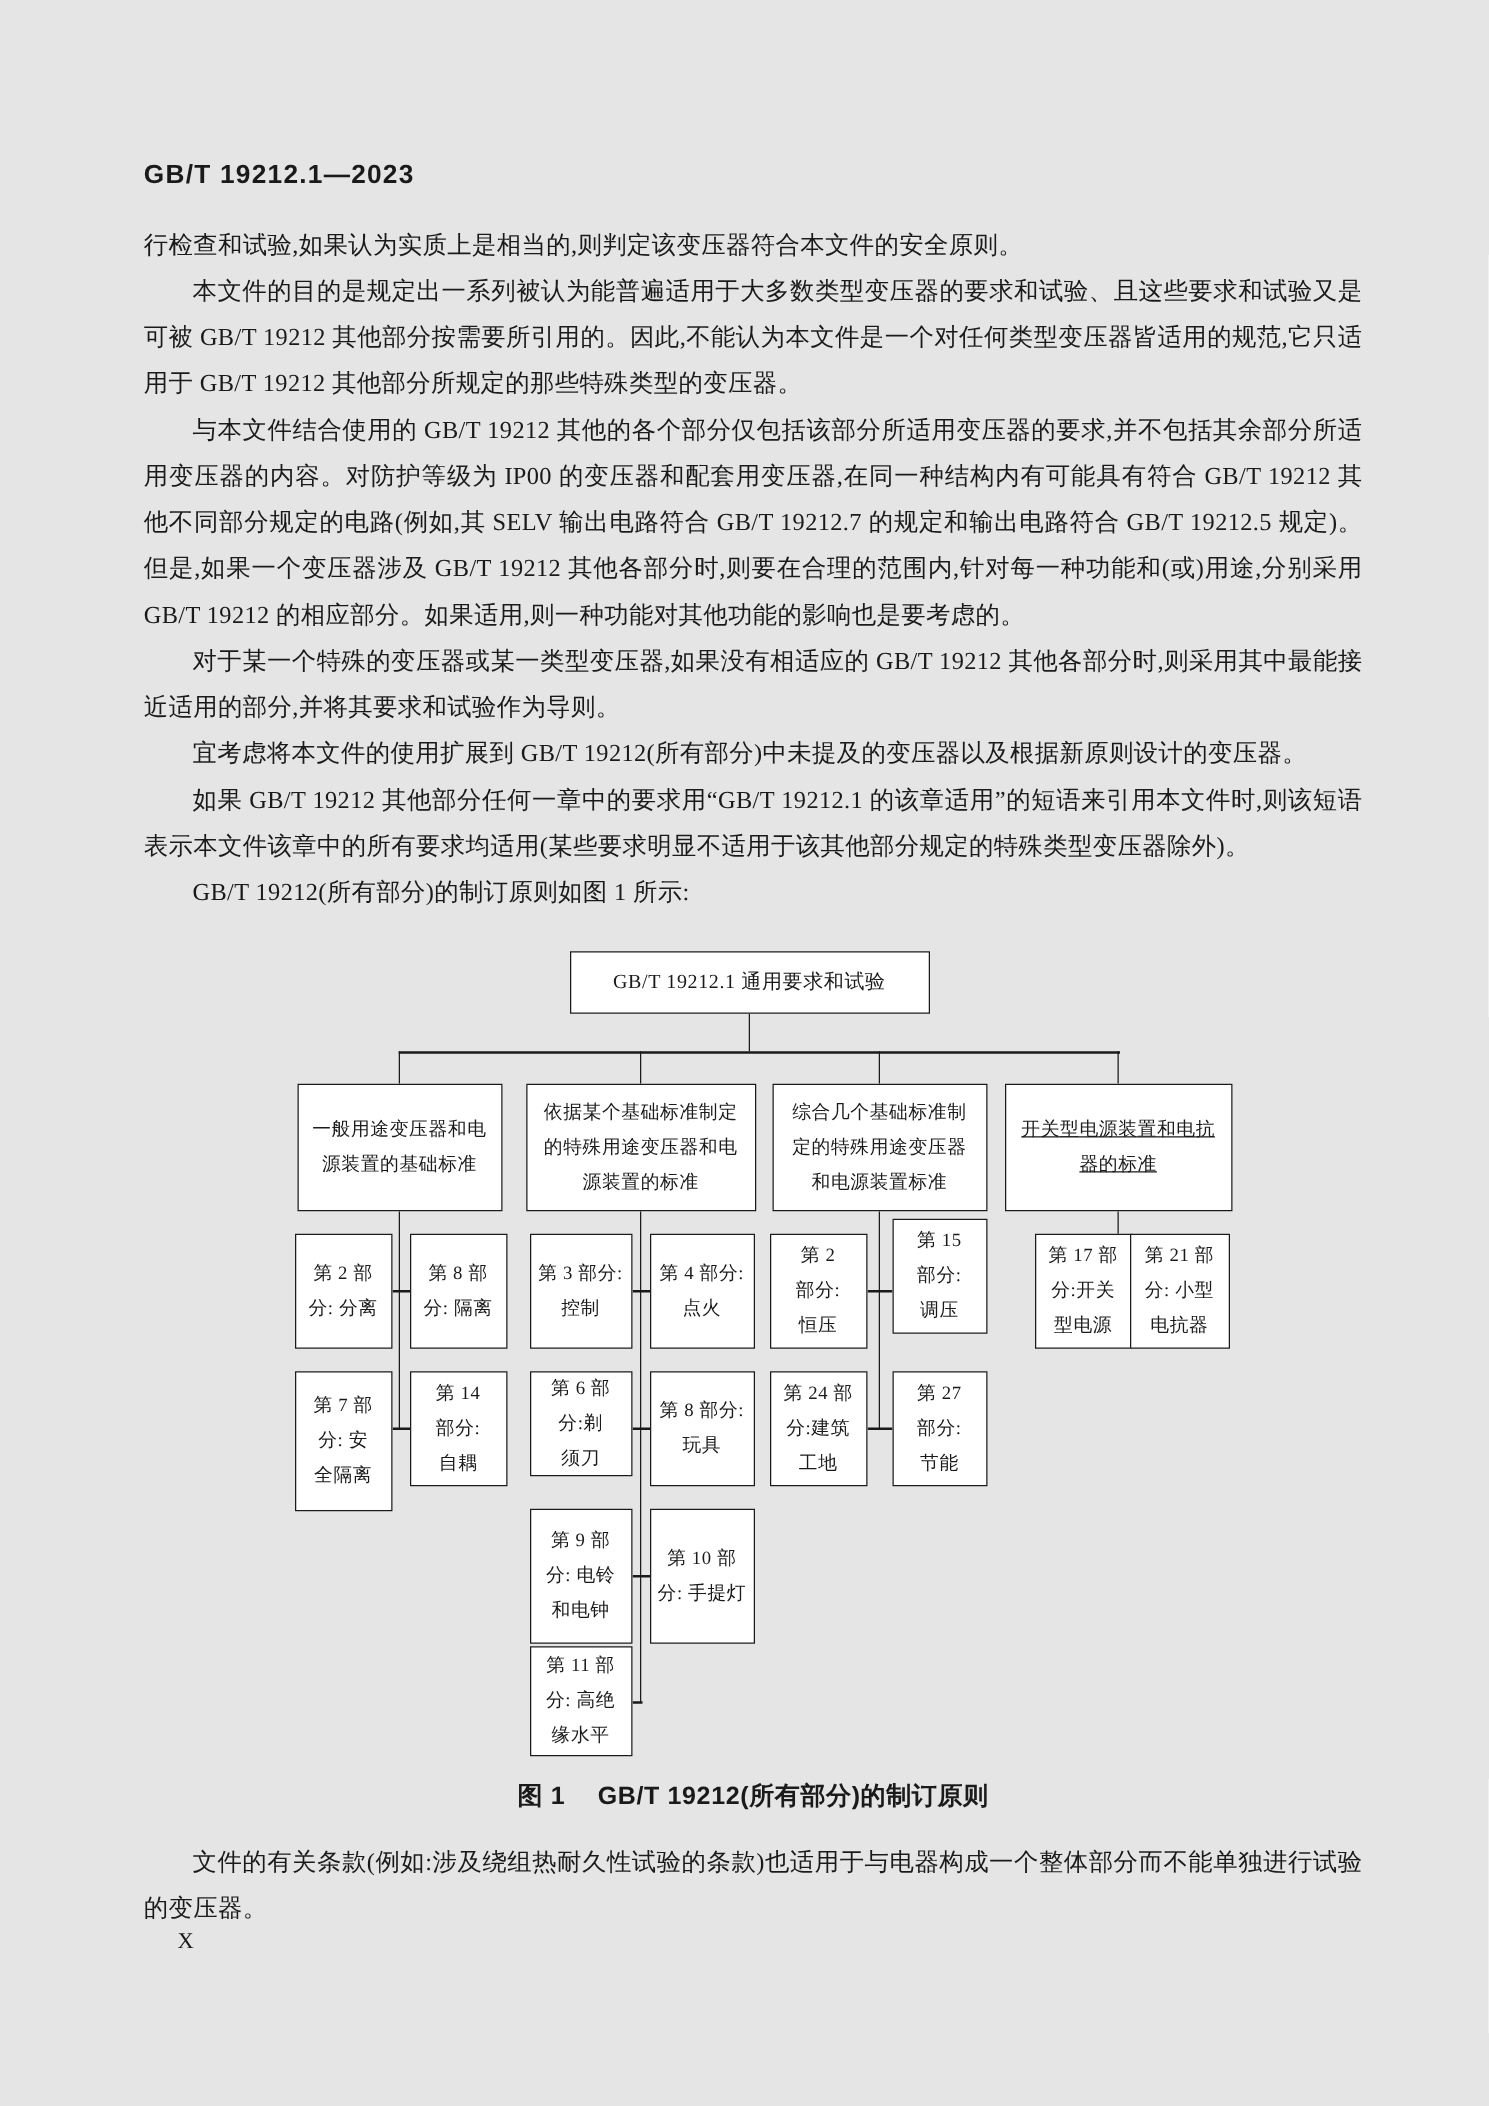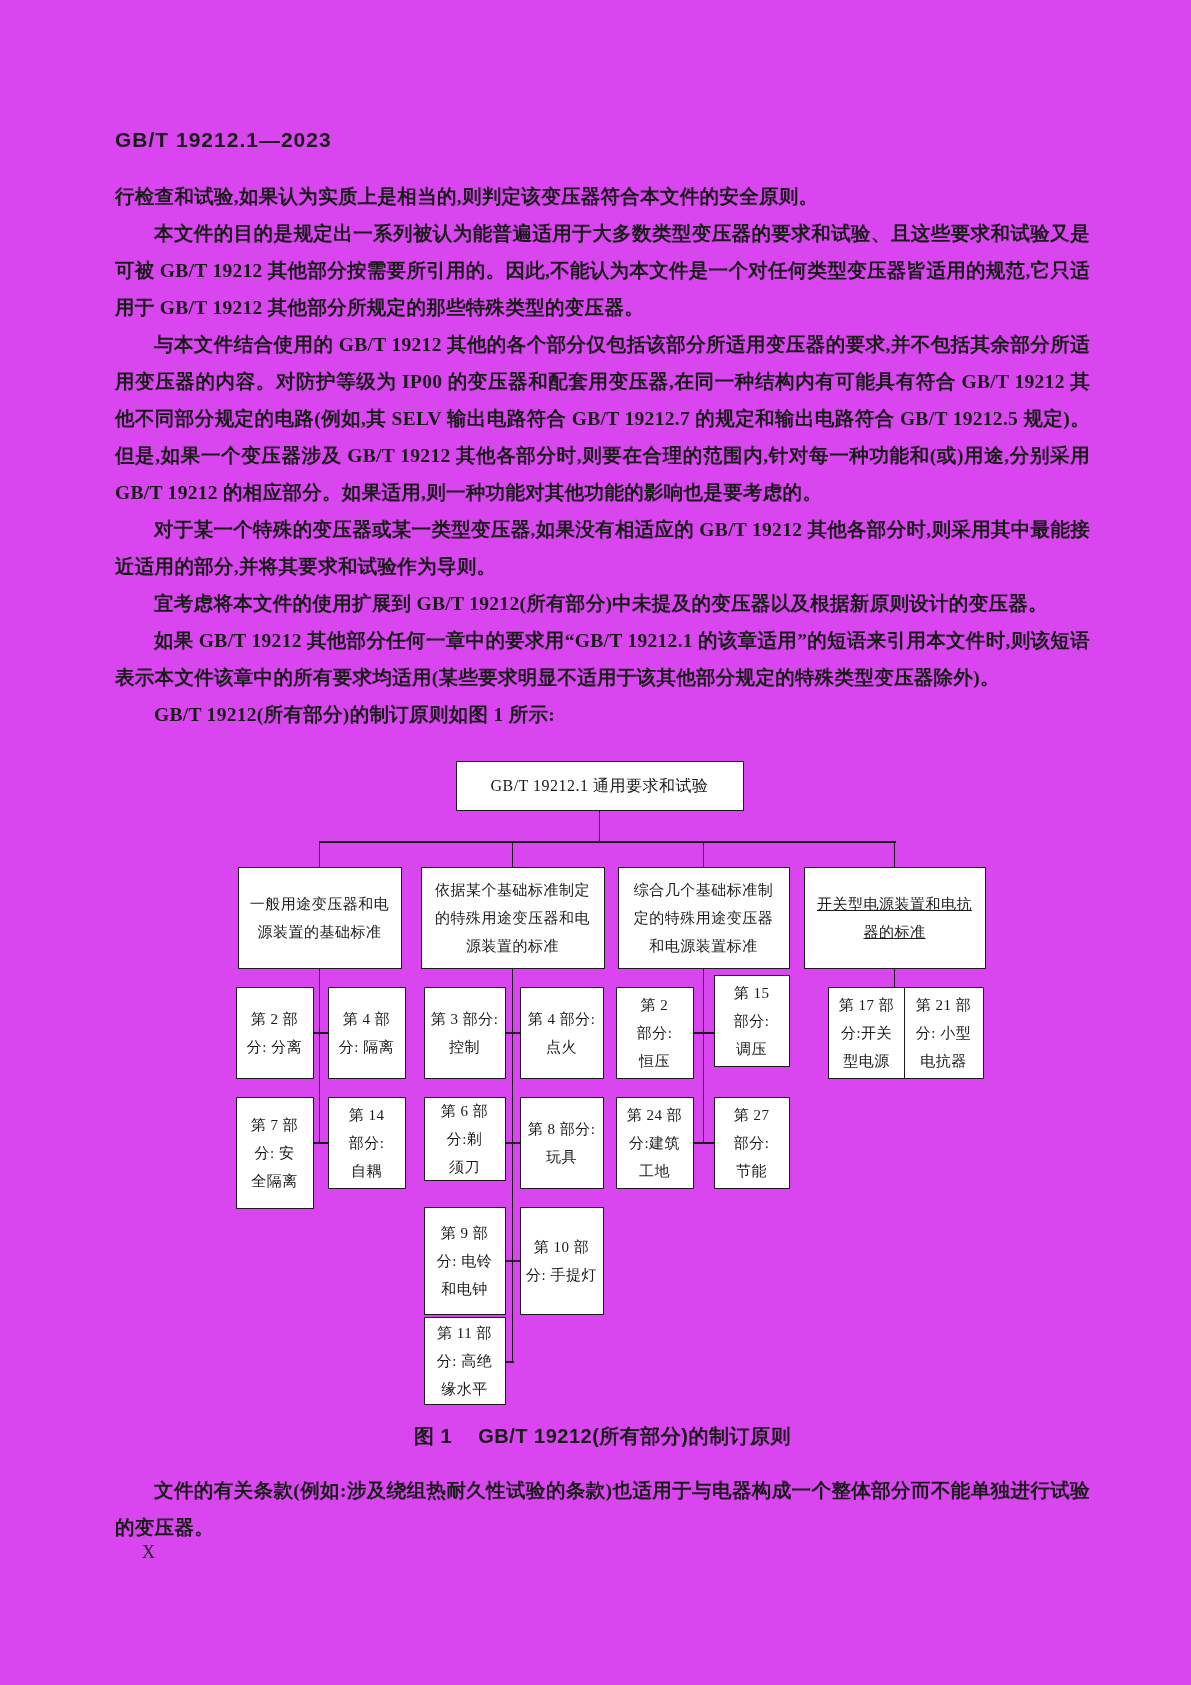--- a/index.html
+++ b/index.html
@@ -1,19 +1,19 @@
 <!DOCTYPE html>
 <html><head>
 <meta charset="utf-8">
 <style>
   html,body{margin:0;padding:0;background:#ffffff;}
   .page{
     position:relative;
     width:1191px;height:1685px;
-    background:#d946ef;
+    background:#e5e5e5;
     font-family:"Liberation Serif","DejaVu Serif",serif;
     color:#1a1a1a;
     overflow:hidden;
   }
   .content{
     position:absolute;
     left:115px;top:128px;
     width:975px;
   }
   .doc-header{
@@ -24,21 +24,20 @@
     margin-bottom:26px;
   }
   .para{
     margin:0;
     font-size:19.5px;
     line-height:37px;
     text-align:justify;
     text-align-last:left;
     text-indent:2em;
     letter-spacing:0.3px;
-    font-weight:bold;
   }
   .para.noindent{text-indent:0;}
   
   .figure{margin-top:22px;}
   .canvas{
     position:relative;
     width:770px;height:652px;
     margin:0 auto;
   }
   .fb{
@@ -124,21 +123,21 @@
 的特殊用途变压器和电
 源装置的标准</div>
         <div class="fb" style="left:400px;top:112px;width:172px;height:102px;">综合几个基础标准制
 定的特殊用途变压器
 和电源装置标准</div>
         <div class="fb" style="left:586px;top:112px;width:182px;height:102px;text-decoration:underline;">开关型电源装置和电抗
 器的标准</div>
 
         <div class="fb" style="left:18px;top:232px;width:78px;height:92px;">第 2 部
 分: 分离</div>
-        <div class="fb" style="left:110px;top:232px;width:78px;height:92px;">第 4 部
+        <div class="fb" style="left:110px;top:232px;width:78px;height:92px;">第 8 部
 分: 隔离</div>
         <div class="fb" style="left:206px;top:232px;width:82px;height:92px;">第 3 部分:
 控制</div>
         <div class="fb" style="left:302px;top:232px;width:84px;height:92px;">第 4 部分:
 点火</div>
         <div class="fb" style="left:398px;top:232px;width:78px;height:92px;">第 2
 部分:
 恒压</div>
         <div class="fb" style="left:496px;top:220px;width:76px;height:92px;">第 15
 部分:

